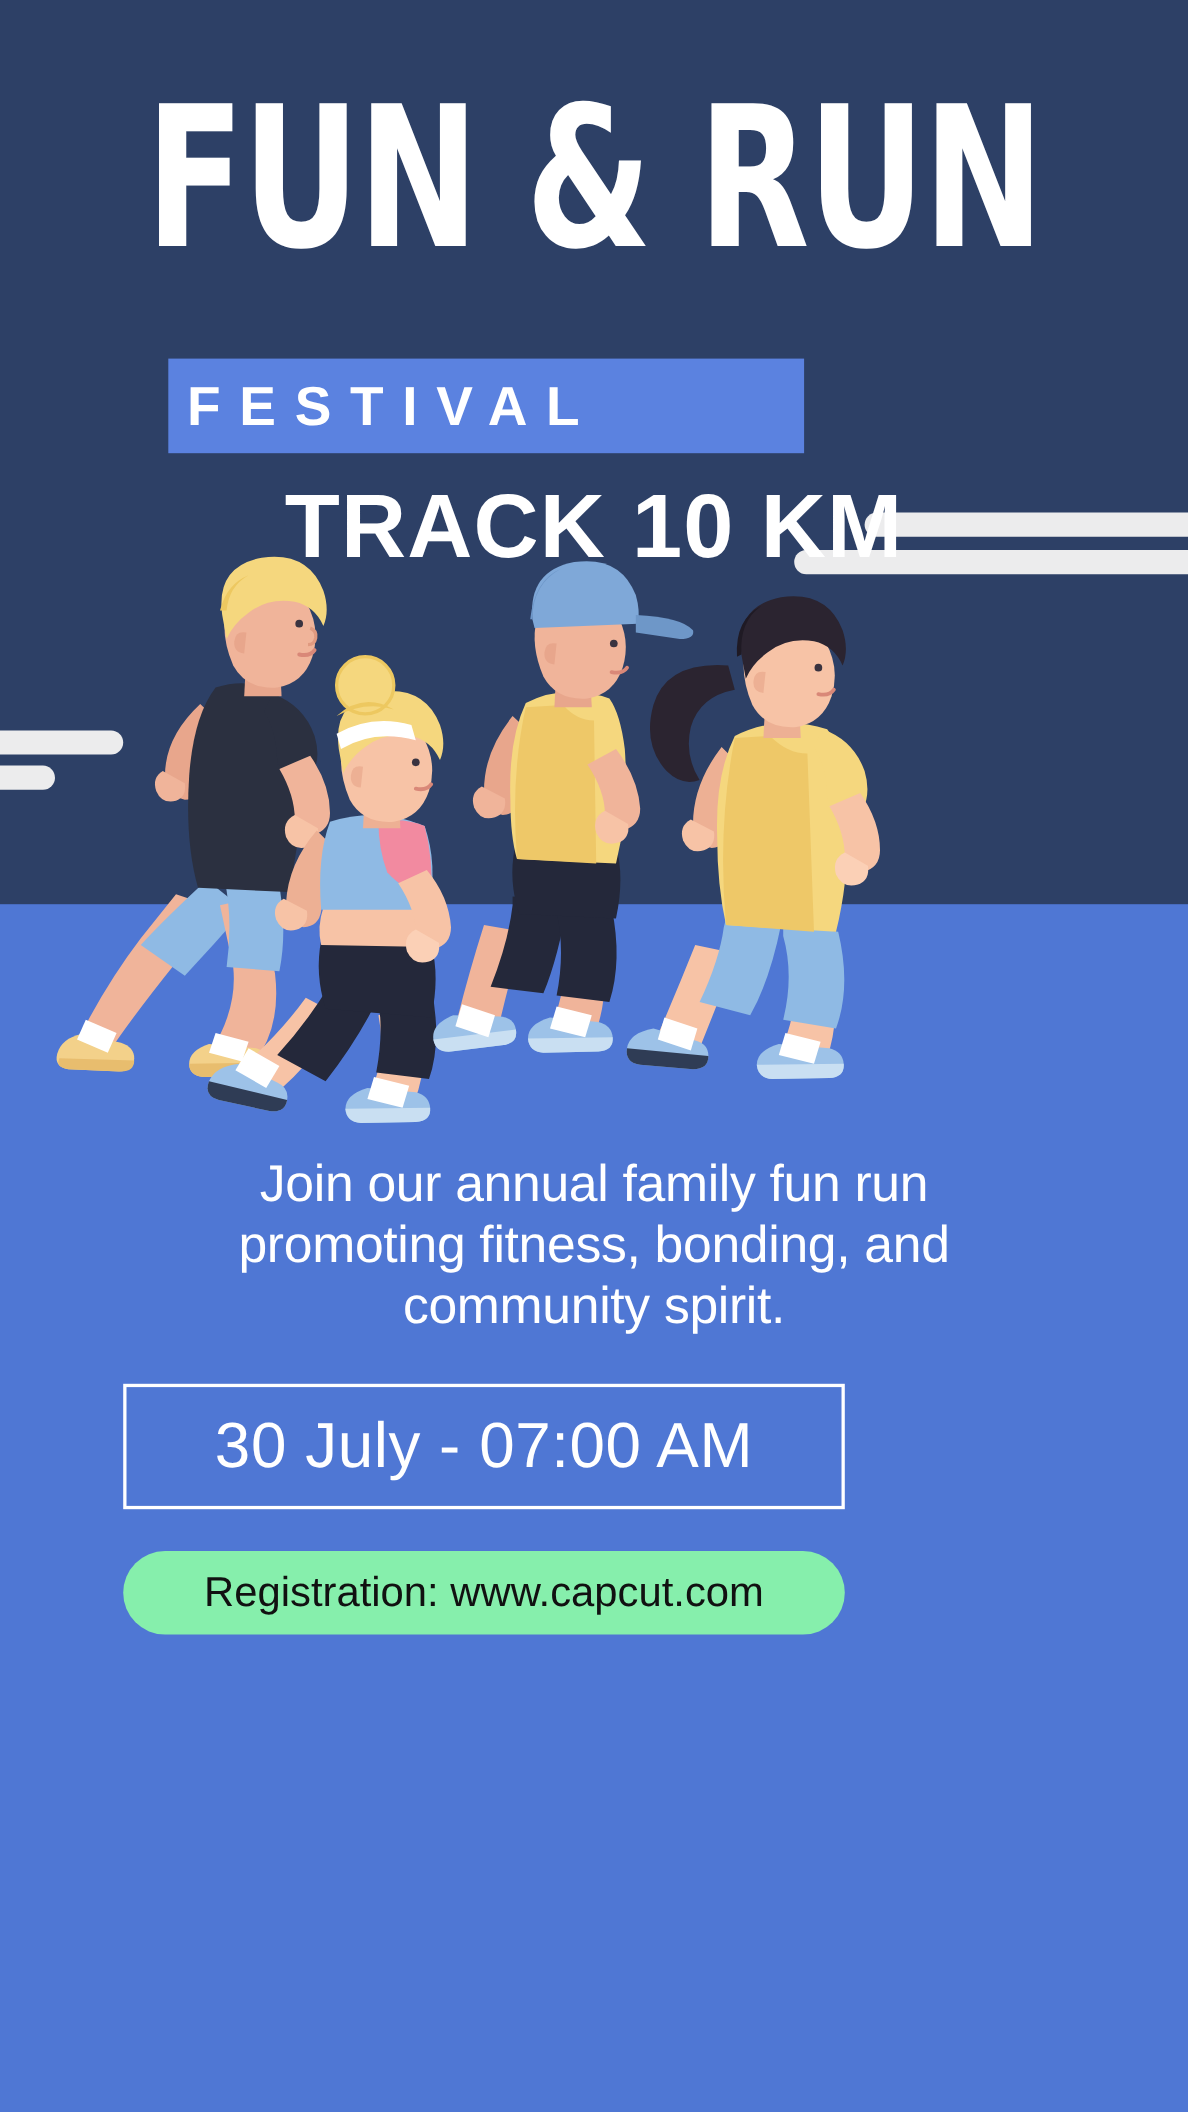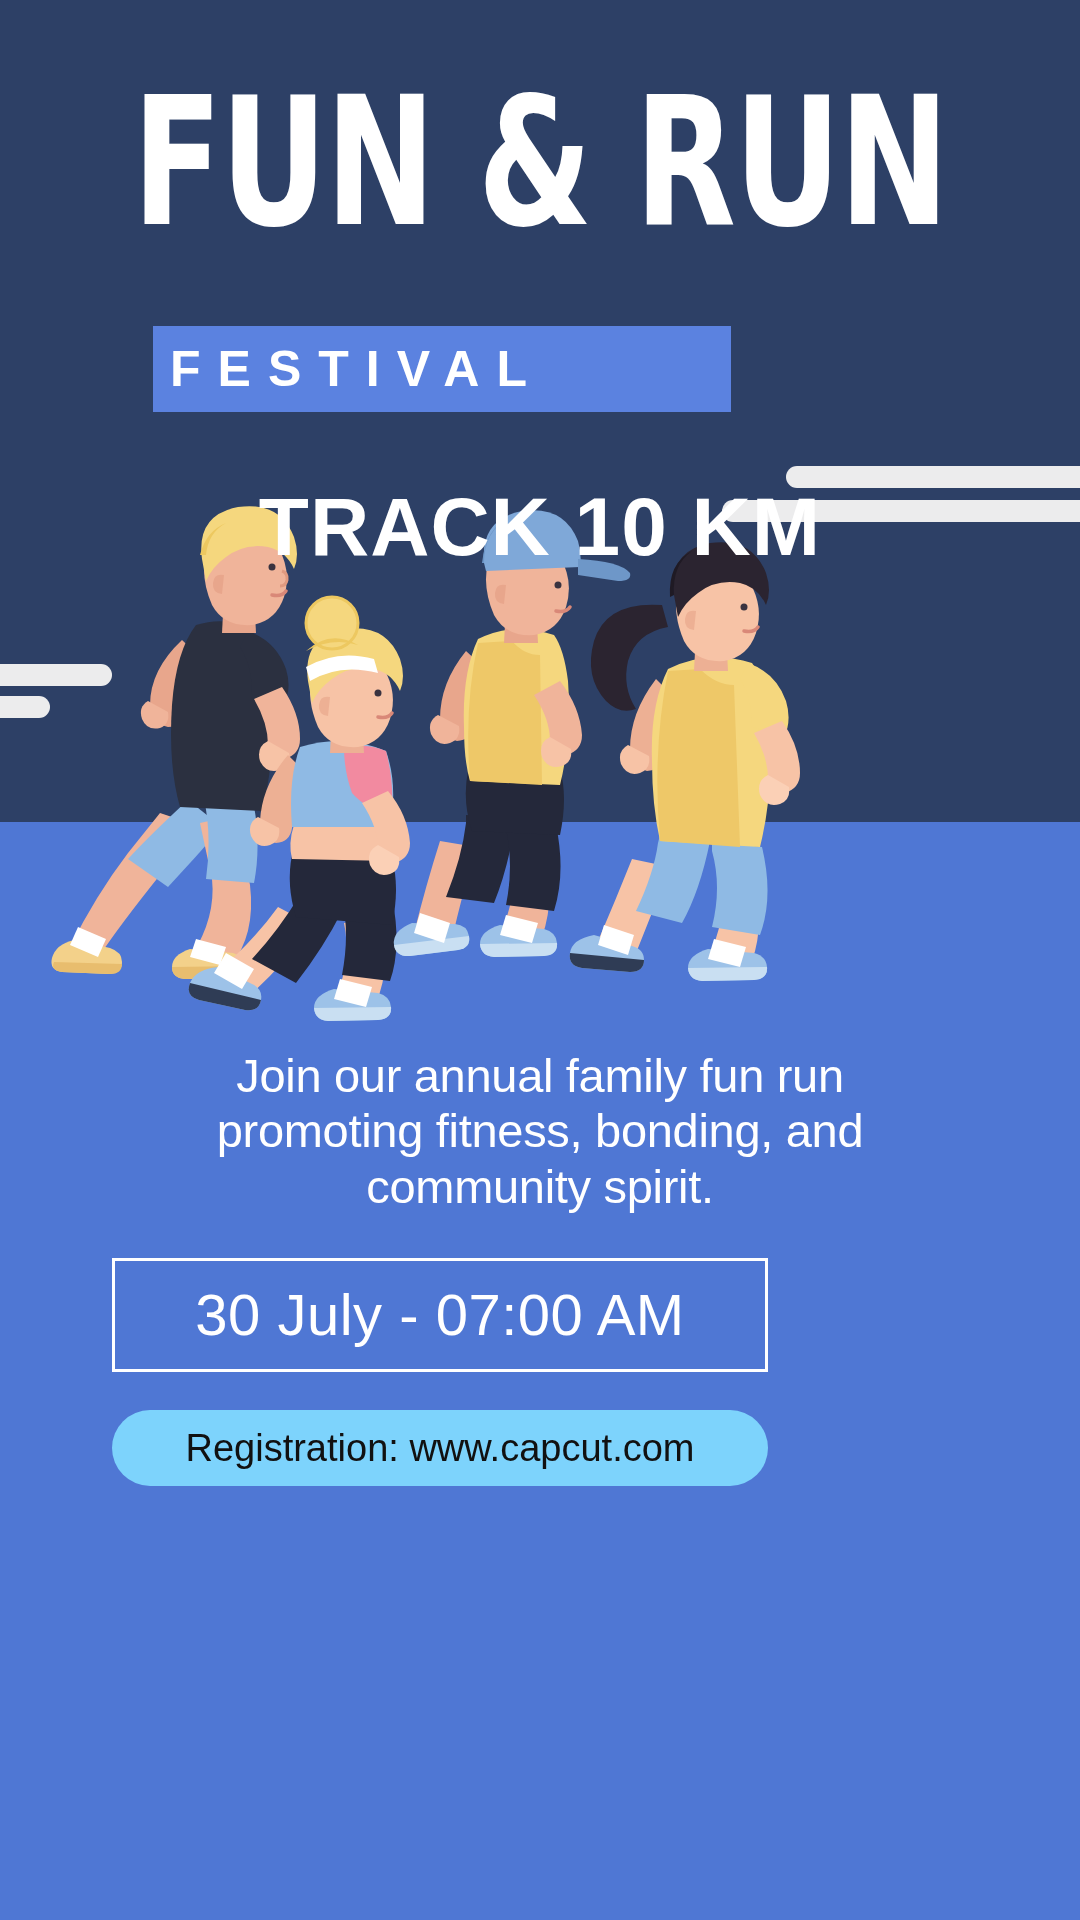--- a/index.html
+++ b/index.html
@@ -56,21 +56,20 @@
   }
   
   .track-line {
     position:absolute; left:0; top:438px; width:1080px;
     text-align:center;
     color:#ffffff;
     font-size:82px;
     font-weight:bold;
     letter-spacing:1px;
     line-height:1;
-    margin-top:48px;
   }
   
   .speed {
     position:absolute;
     background:#ececed;
     border-radius:14px;
   }
   .speed.r1 { left:786px;  top:466px; width:330px; height:22px; }
   .speed.r2 { left:722px;  top:500px; width:394px; height:22px; }
   .speed.l1 { left:-110px; top:664px; width:222px; height:22px; }
@@ -100,21 +99,21 @@
     color:#ffffff;
     font-size:58px;
     font-weight:normal;
     letter-spacing:0.5px;
     line-height:1;
   }
   
   .reg-pill {
     position:absolute; left:112px; top:1410px;
     width:656px; height:76px;
-    background:#7dd3fc;
+    background:#86efac;
     border-radius:38px;
     display:flex; align-items:center; justify-content:center;
   }
   .reg-text {
     color:#111111;
     font-size:38px;
     font-weight:normal;
     letter-spacing:0px;
     line-height:1;
   }

